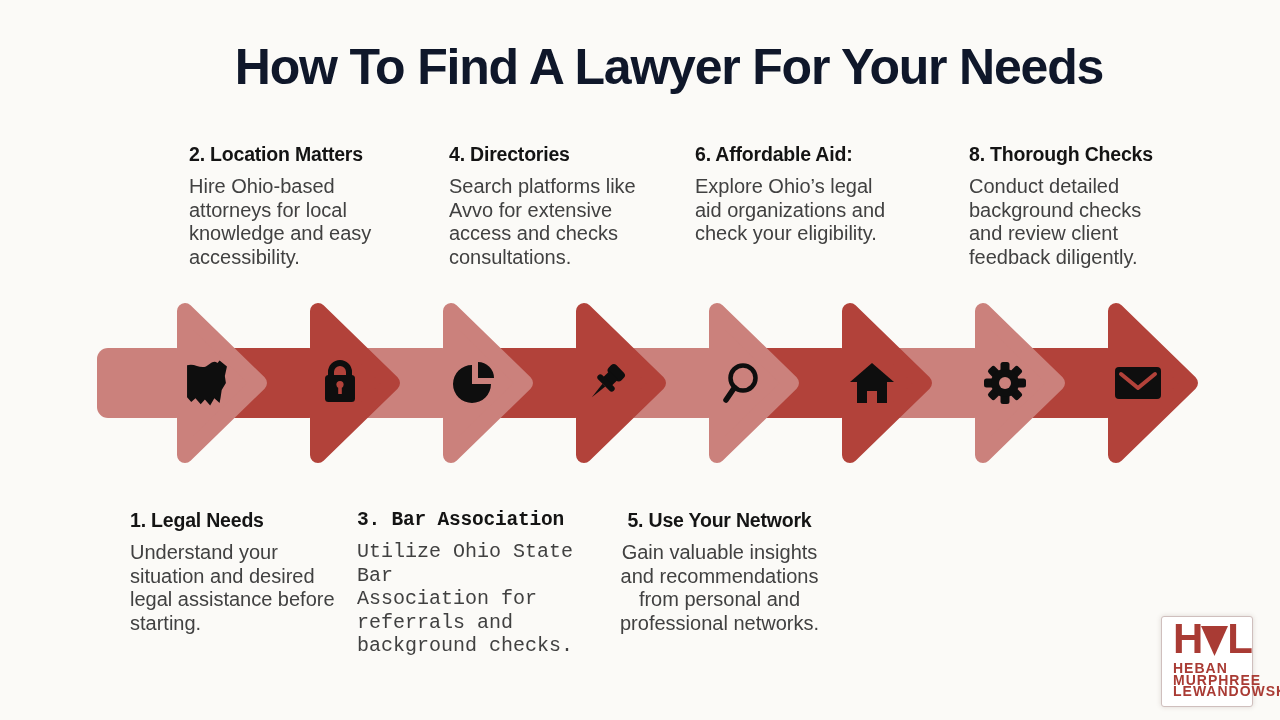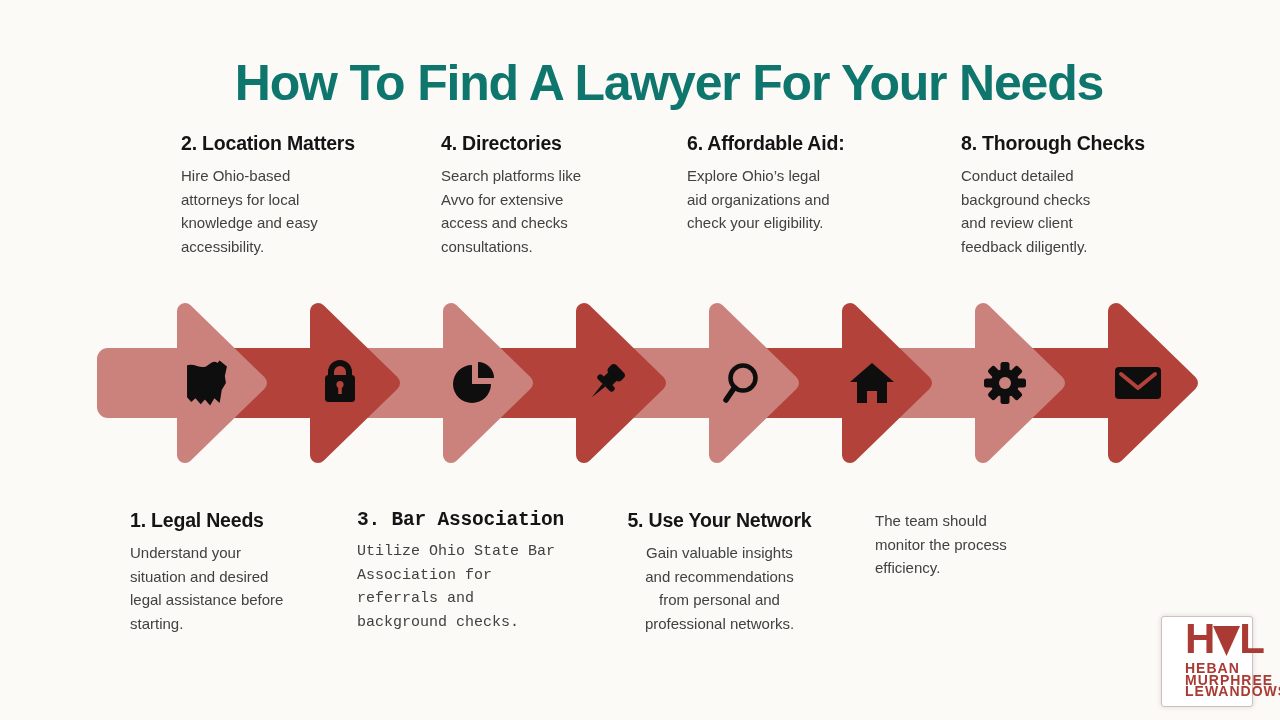--- a/index.html
+++ b/index.html
@@ -2,46 +2,46 @@
 <html><head>
 <meta charset="utf-8">
 <style>
   html,body{margin:0;padding:0;}
   body{
     width:1280px;height:720px;position:relative;overflow:hidden;
     background:#fbfaf7;
     font-family:"Liberation Sans","DejaVu Sans",sans-serif;
   }
   .title{
-    position:absolute;top:20px;left:0;width:1280px;
+    position:absolute;top:4px;left:0;width:1280px;
     box-sizing:border-box;padding-left:58px;
     text-align:center;
     font-size:50px;font-weight:700;letter-spacing:-1.2px;
-    color:#0f766e;
+    color:#0f172a;
   }
   .step-block{position:absolute;width:235px;}
   .step-block h3{
     margin:0 0 9px 0;
     font-size:19.5px;font-weight:700;letter-spacing:-0.2px;color:#141414;
   }
   .step-block p{
     margin:0;
-    font-size:15px;line-height:23.5px;color:#414141;
+    font-size:20px;line-height:23.5px;color:#414141;
     white-space:pre-line;
   }
-  .row-top .step-block{top:132px;}
+  .row-top .step-block{top:143px;margin-left:8px;}
   .row-bottom .step-block{top:509px;}
   .t0{left:181px;} .t1{left:441px;} .t2{left:687px;} .t3{left:961px;}
   .b0{left:110px;margin-left:20px;} .b1{left:357px;font-family:Liberation Mono, monospace;} .b2{left:602px;text-align:center;} .b3{left:875px;}
   .band{position:absolute;left:0;top:300px;width:1280px;height:166px;}
   .logo{
     position:absolute;left:1161px;top:616px;width:92px;height:91px;
     background:#ffffff;border:1px solid #cfbfbd;border-radius:3px;
     box-sizing:border-box;box-shadow:0 0 5px rgba(90,60,55,0.18);
-    padding:4px 0 0 23px;
+    padding:4px 0 0 11px;
   }
   .monogram{
     color:#a93b34;font-weight:700;font-size:42px;line-height:36px;
     letter-spacing:-2px;white-space:nowrap;
   }
   .monogram .tri{display:inline-block;vertical-align:top;margin:3px -1px 0 0;}
   .logo-lines{margin-top:3px;}
   .logo-line{
     color:#a93b34;font-weight:700;font-size:14px;line-height:11.5px;
     letter-spacing:1px;white-space:nowrap;
@@ -163,23 +163,20 @@
 background checks.</p>
   </div>
   <div class="step-block b2">
     <h3>5. Use Your Network</h3>
     <p>Gain valuable insights
 and recommendations
 from personal and
 professional networks.</p>
   </div>
   <div class="step-block b3">
-    <p>The team should
-monitor the process
-efficiency.</p>
   </div>
 </div>
 
 <div class="logo">
   <div class="monogram"><span>H</span><span class="tri"><svg width="27" height="31" viewBox="0 0 27 31">
           <polygon points="0,1 27,1 13.5,31" fill="#a93b34"></polygon>
         </svg></span><span>L</span></div>
   <div class="logo-lines">
     <div class="logo-line">HEBAN</div>
     <div class="logo-line">MURPHREE</div>

